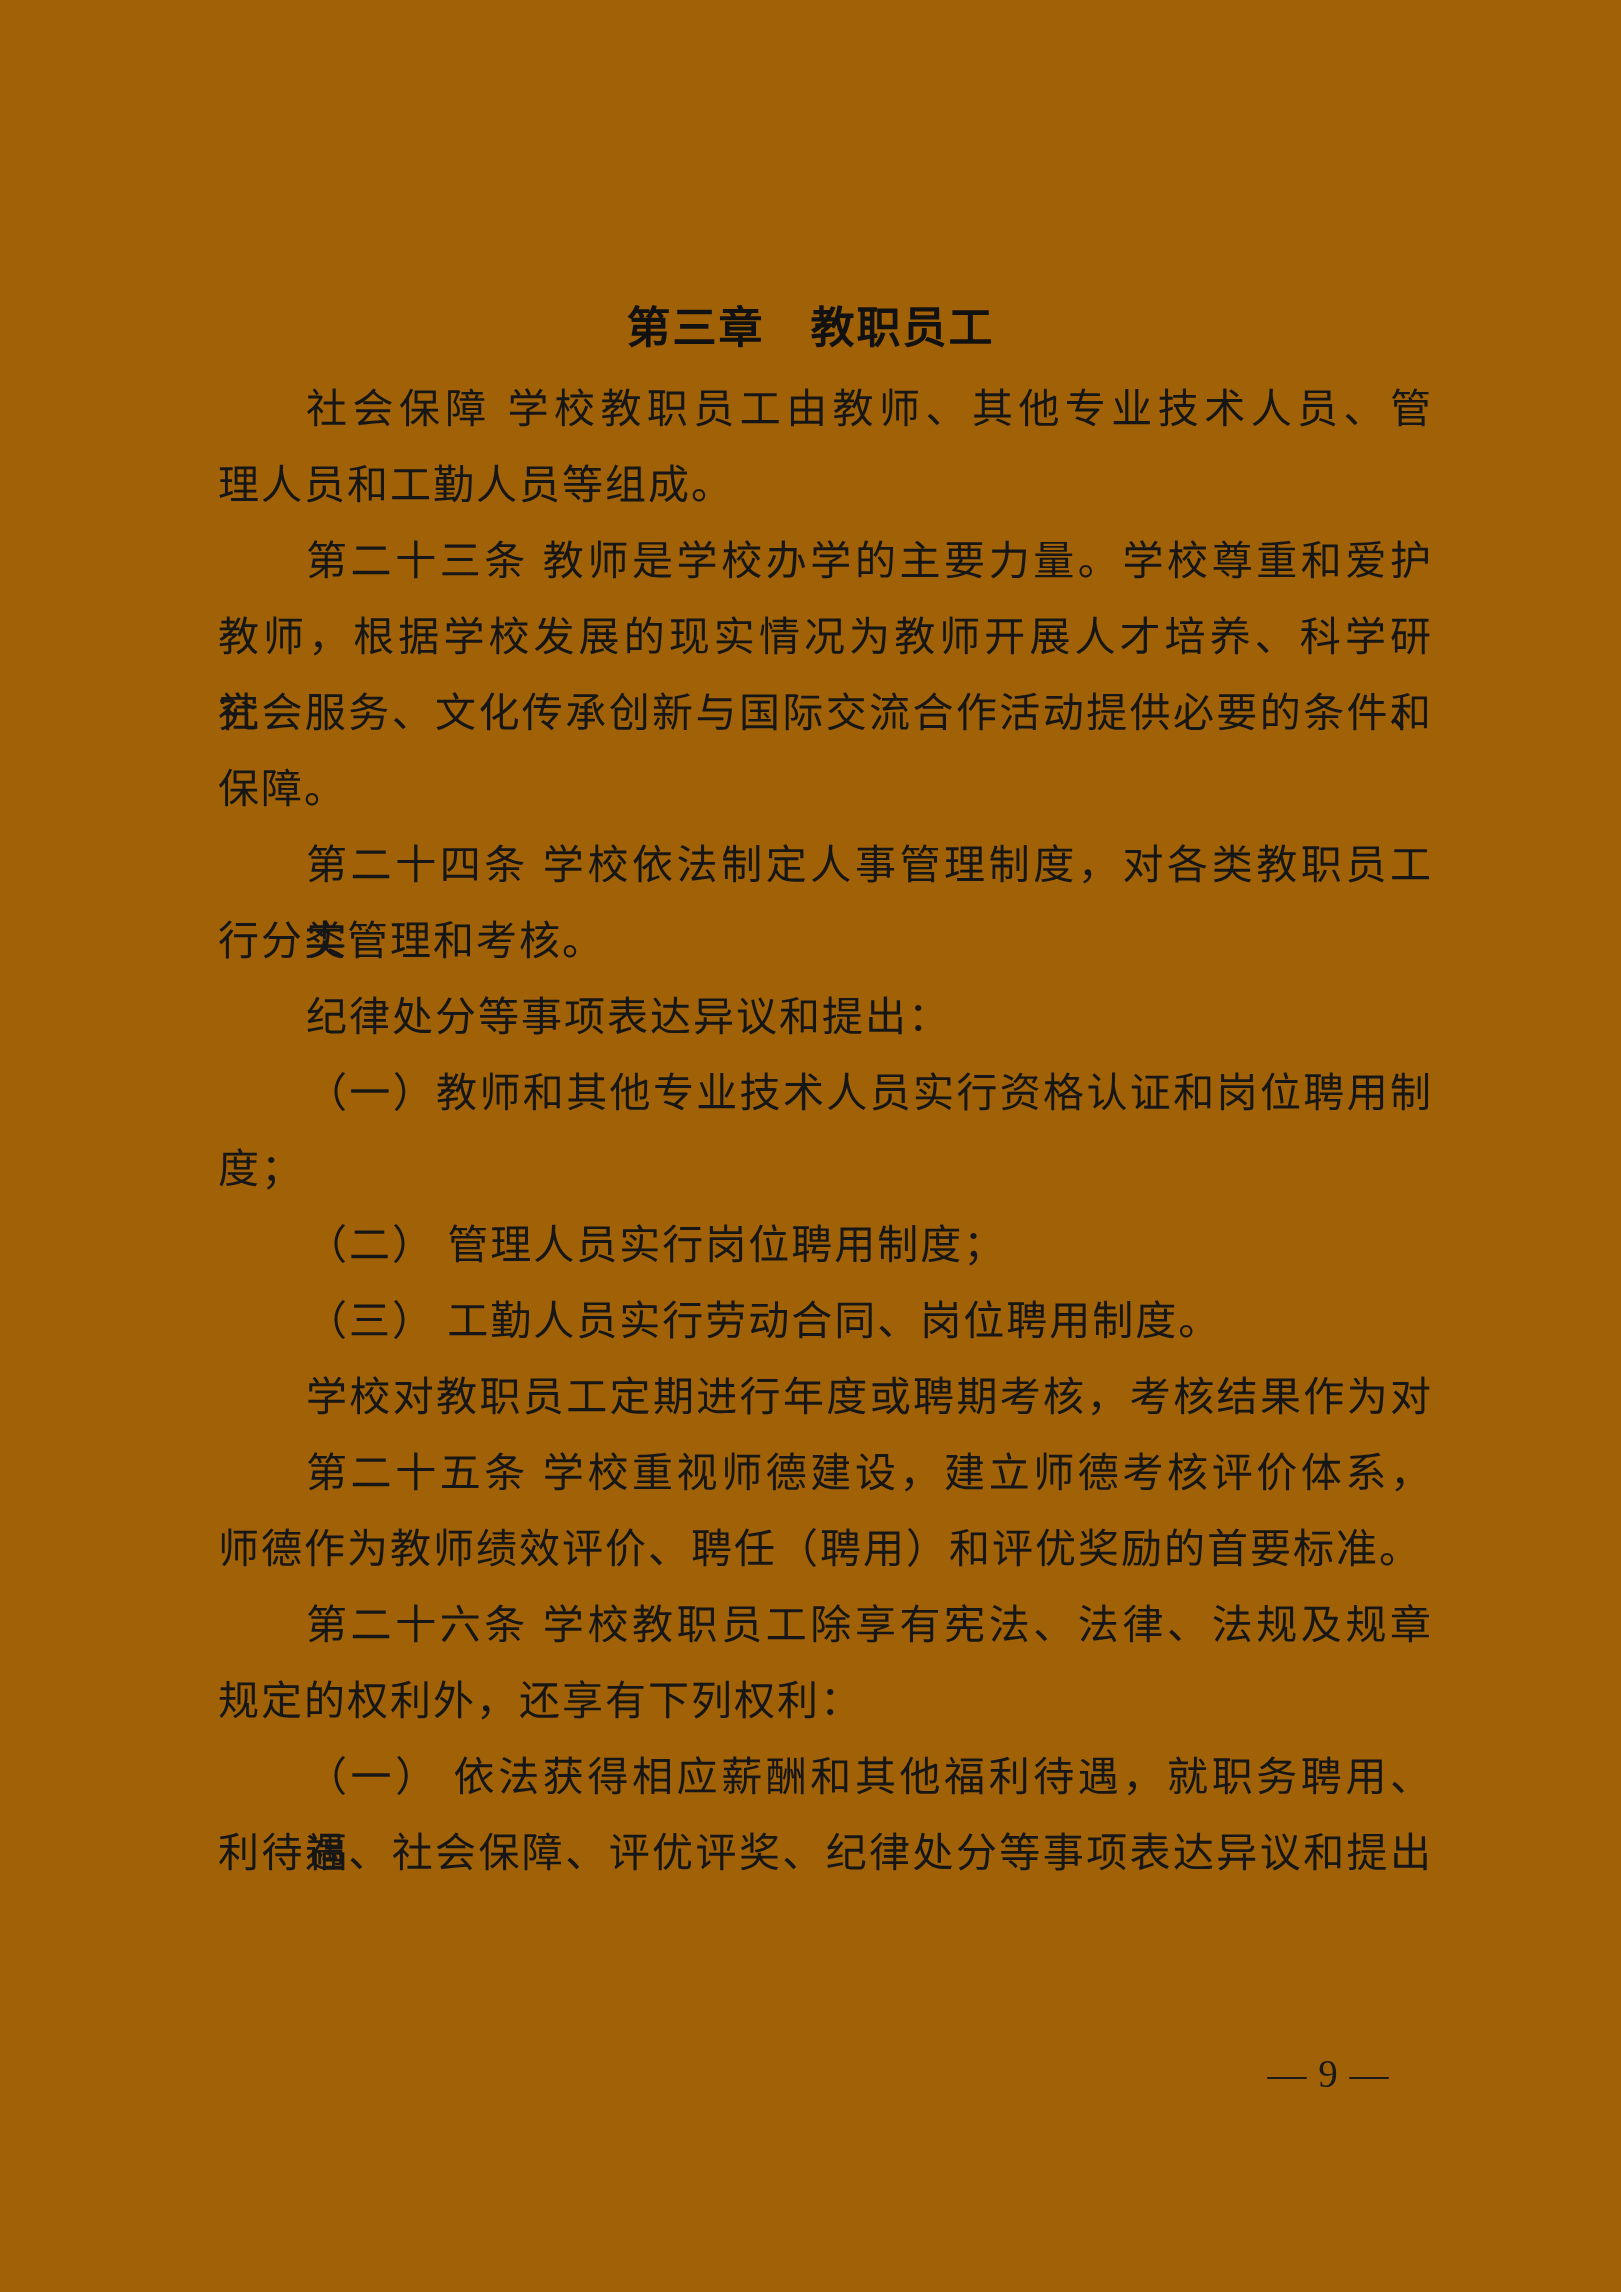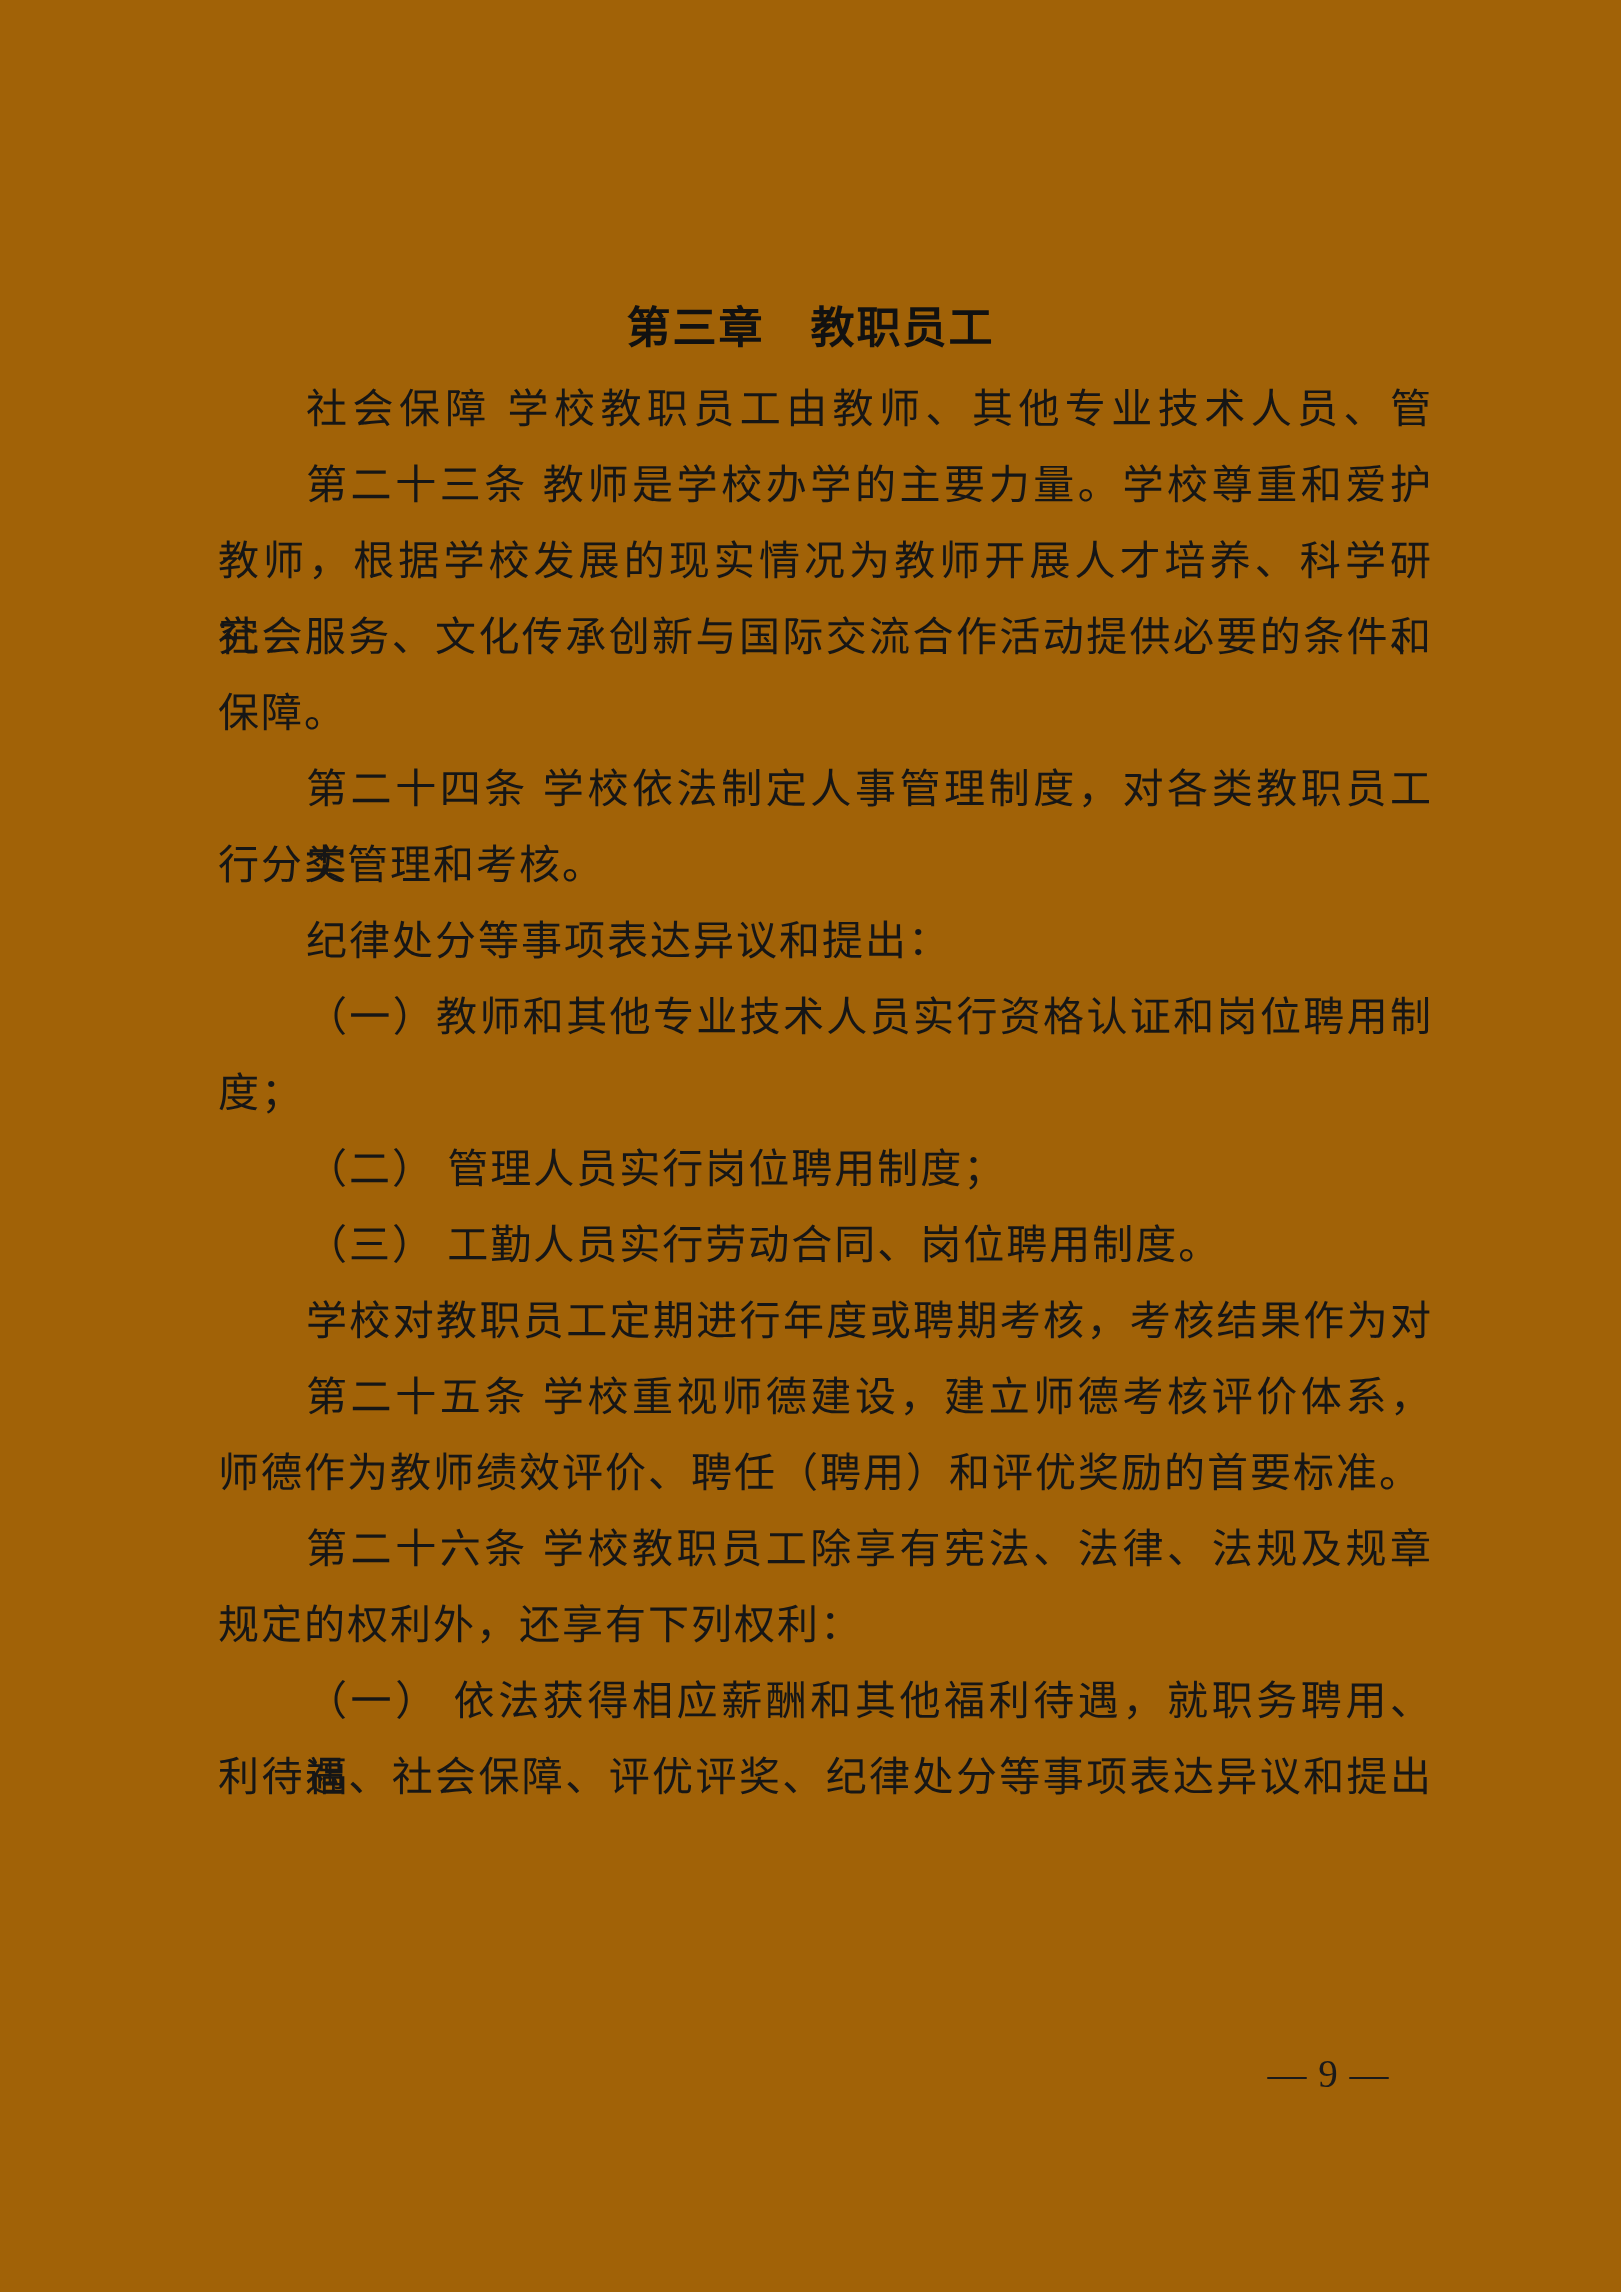--- a/index.html
+++ b/index.html
@@ -67,20 +67,21 @@
   }
 </style>
 </head>
 <body>
 
 <div class="page">
   <div class="chapter-title">第三章　教职员工</div>
 
   <div class="doc-body">
       <div class="line indent fill">社会保障 学校教职员工由教师、其他专业技术人员、管</div>
+      <div class="line">理人员和工勤人员等组成。</div>
       <div class="line indent fill">第二十三条 教师是学校办学的主要力量。学校尊重和爱护</div>
       <div class="line fill">教师，根据学校发展的现实情况为教师开展人才培养、科学研究、</div>
       <div class="line fill">社会服务、文化传承创新与国际交流合作活动提供必要的条件和</div>
       <div class="line">保障。</div>
       <div class="line indent fill">第二十四条 学校依法制定人事管理制度，对各类教职员工实</div>
       <div class="line">行分类管理和考核。</div>
       <div class="line indent">纪律处分等事项表达异议和提出：</div>
       <div class="line indent fill">（一）教师和其他专业技术人员实行资格认证和岗位聘用制</div>
       <div class="line">度；</div>
       <div class="line indent">（二） 管理人员实行岗位聘用制度；</div>

